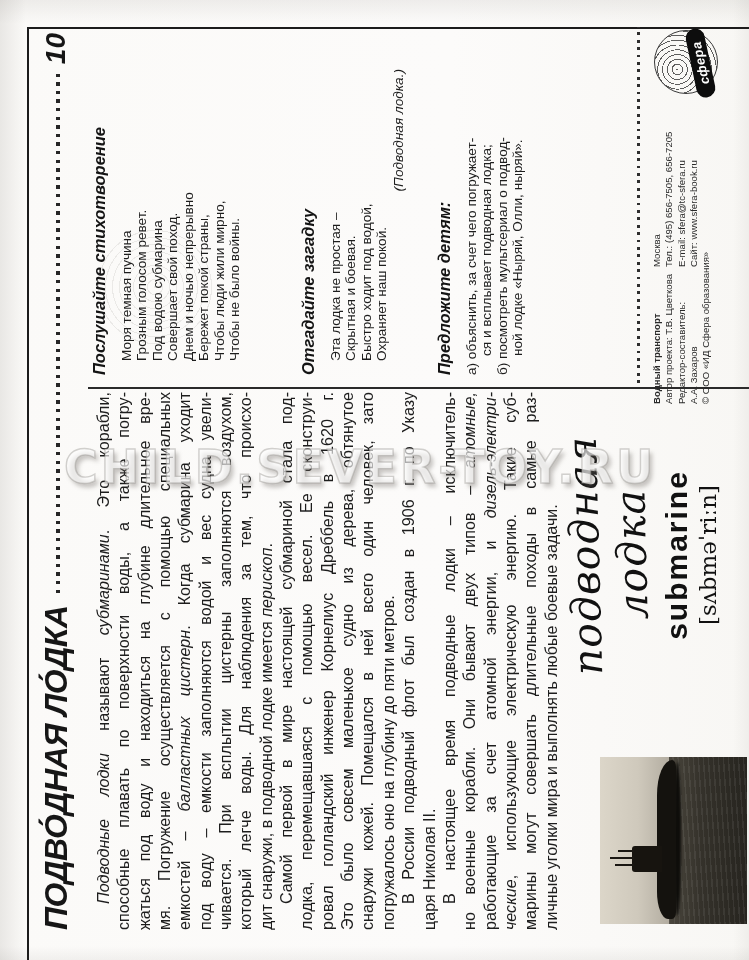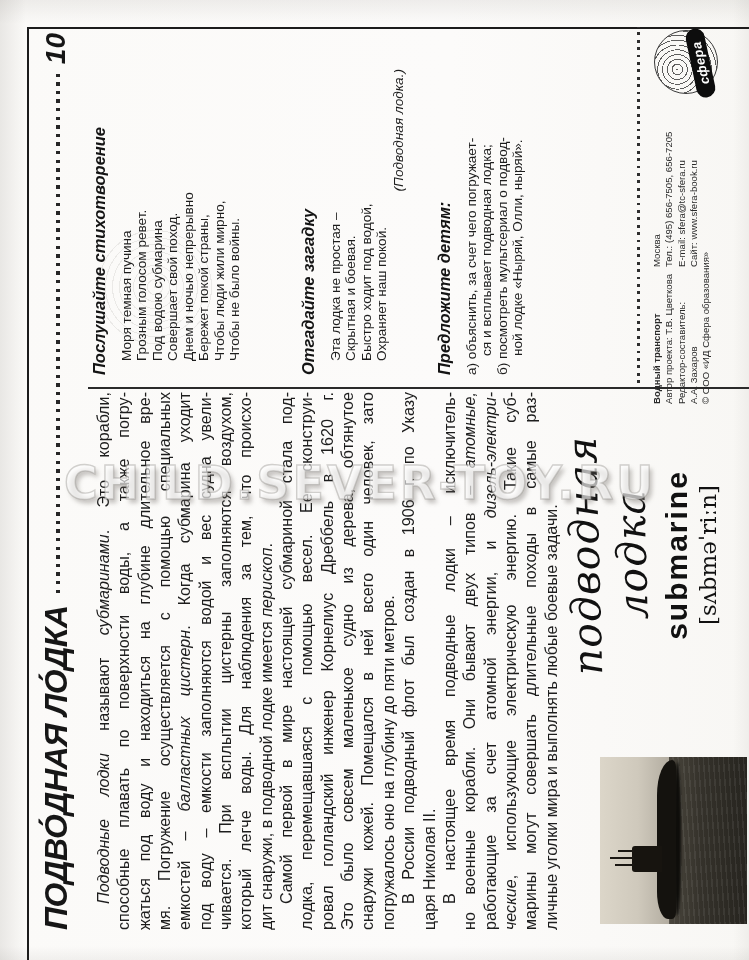--- a/index.html
+++ b/index.html
@@ -90,21 +90,21 @@
     border-radius:10px;transform:rotate(-12deg);
     color:#ffffff;font:italic 700 13px/19px "Liberation Sans",sans-serif;text-align:center;letter-spacing:0.5px;}
 
   
   .scan-shade{position:absolute;inset:0;pointer-events:none;z-index:5;
     background:
       linear-gradient(90deg,rgba(70,64,56,0.10),rgba(70,64,56,0) 26px),
       linear-gradient(180deg,rgba(70,64,56,0.08),rgba(70,64,56,0) 24px),
       linear-gradient(270deg,rgba(70,64,56,0.05),rgba(0,0,0,0) 16px),
       linear-gradient(0deg,rgba(70,64,56,0.06),rgba(0,0,0,0) 14px);}
-  .watermark{position:absolute;left:64px;top:441px;width:660px;height:84px;z-index:6;
+  .watermark{position:absolute;left:64px;top:425px;width:660px;height:84px;z-index:6;
     font:700 46px/84px "DejaVu Sans",sans-serif;letter-spacing:3px;white-space:nowrap;
     color:rgba(255,255,255,0.62);
     -webkit-text-stroke:1.4px rgba(150,148,144,0.42);
     text-shadow:3px 4px 4px rgba(110,106,100,0.38);
     pointer-events:none;}
   .ghost-ring{position:absolute;left:96px;top:228px;width:118px;height:118px;border-radius:50%;z-index:6;
     background:repeating-radial-gradient(circle,rgba(120,115,108,0.16) 0 1px,transparent 1px 7px);
     opacity:0.8;filter:blur(0.4px);pointer-events:none;}
 </style>
 </head>

